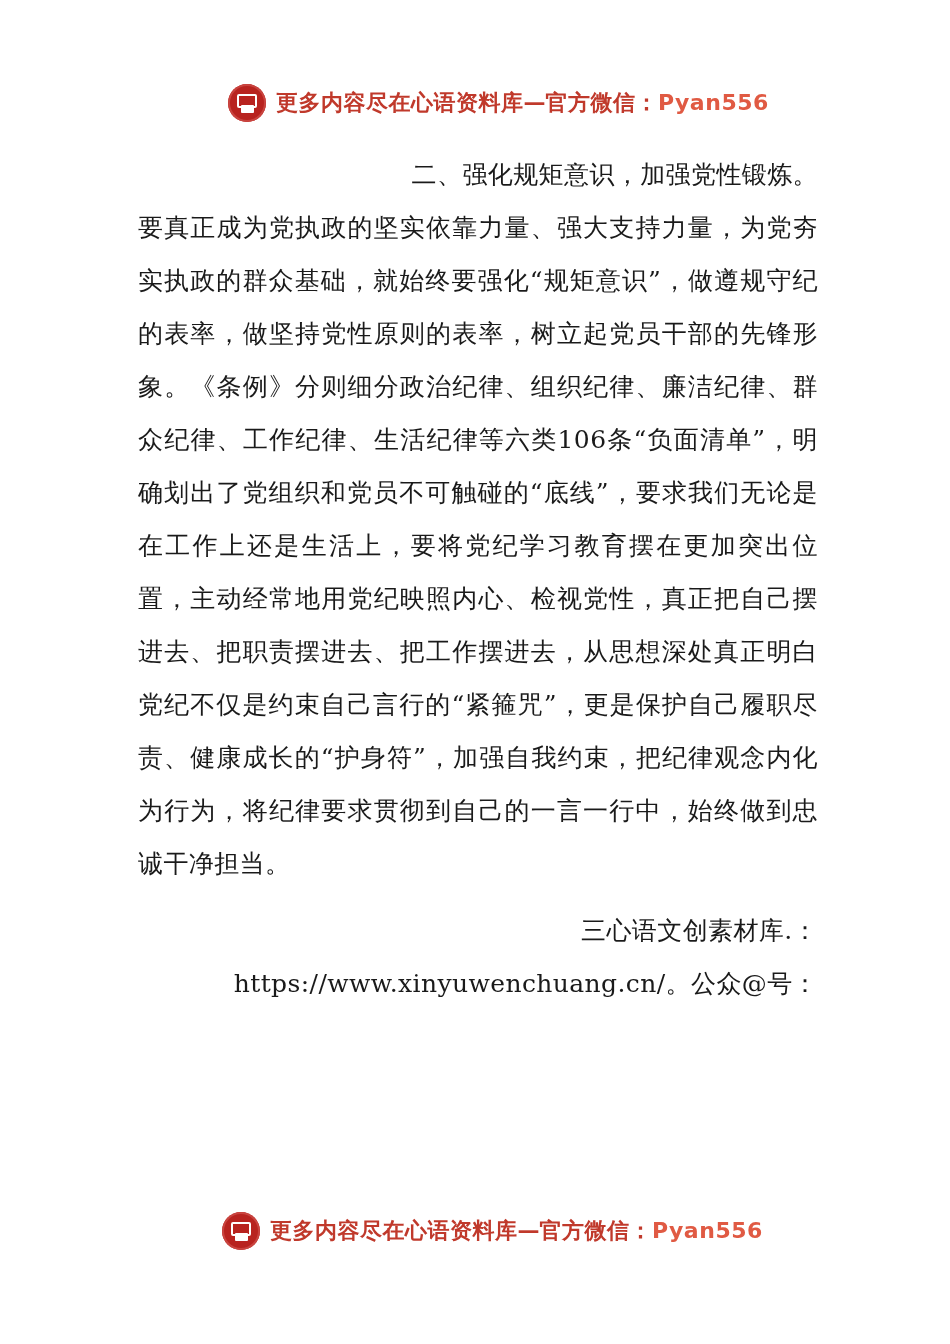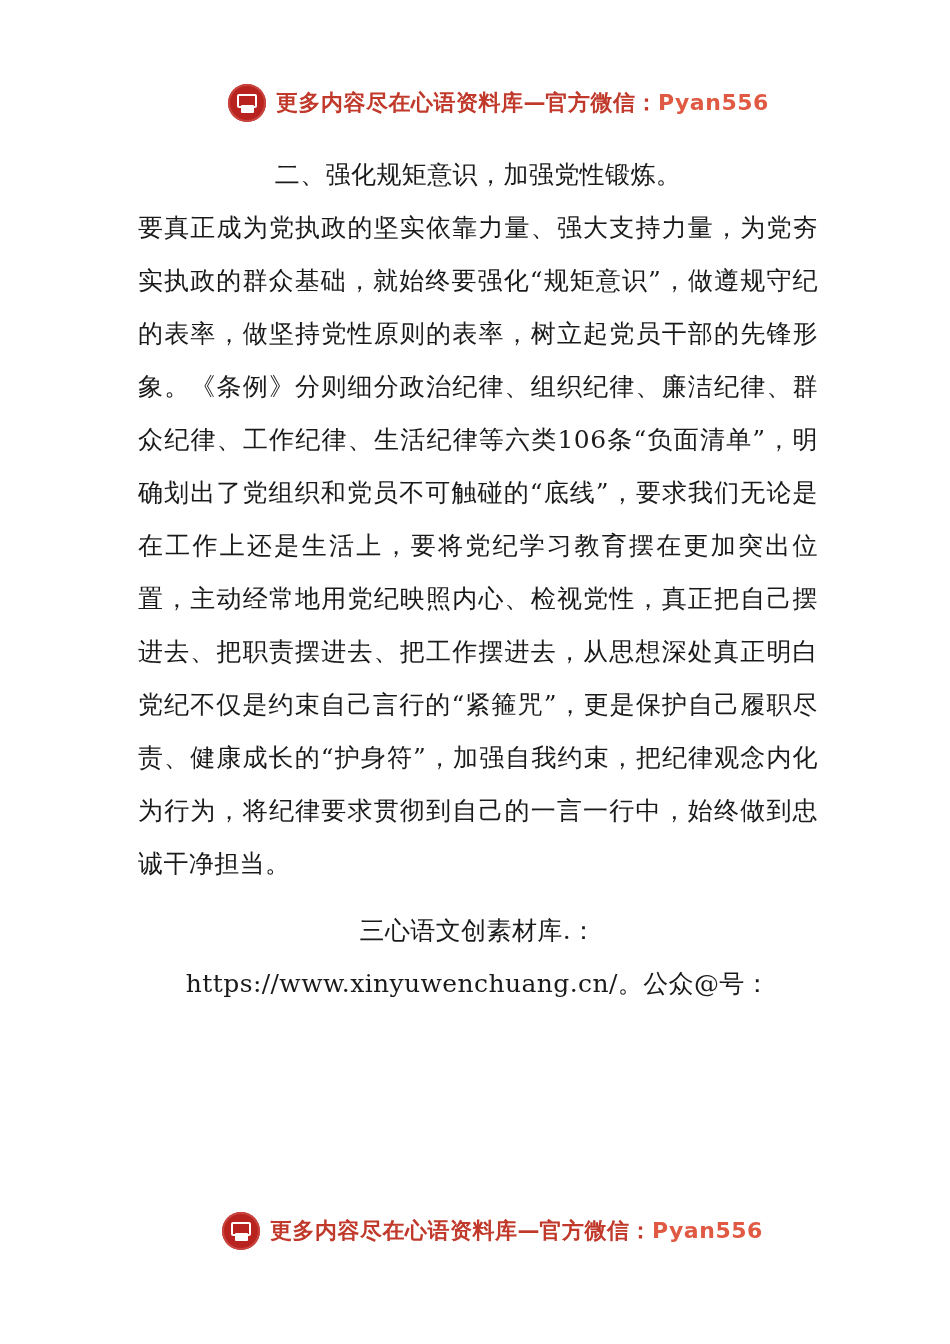--- a/index.html
+++ b/index.html
@@ -93,21 +93,21 @@
     text-align: justify;
     text-justify: inter-ideograph;
     letter-spacing: 0.4px;
     font-family: "DejaVu Serif", "Liberation Serif", serif;
   }
   p.tail {
     margin: 0;
     font-size: 25px;
     line-height: 53px;
     color: #1a1a1a;
-    text-align: center;
+    text-align: right;
     letter-spacing: 0.4px;
     font-family: "DejaVu Serif", "Liberation Serif", serif;
   }
   .spacer { height: 10px; }
 </style>
 </head>
 <body>
 
 <div class="page">
 

